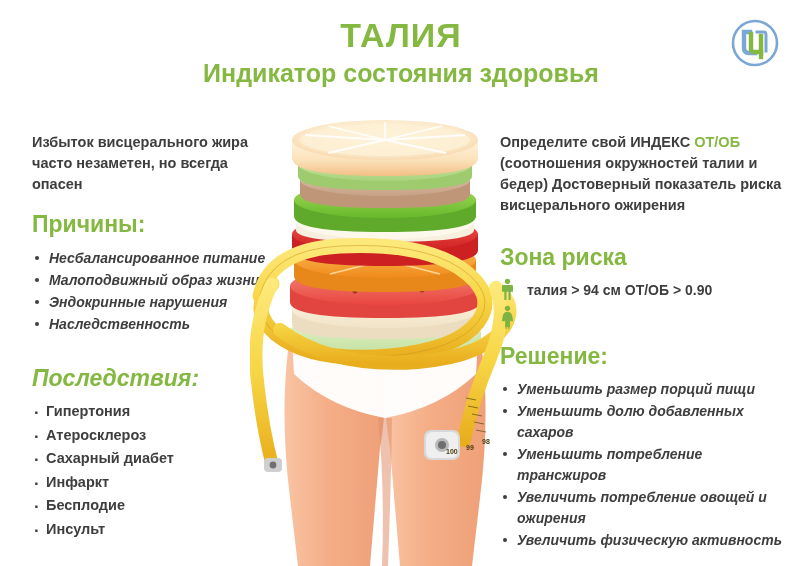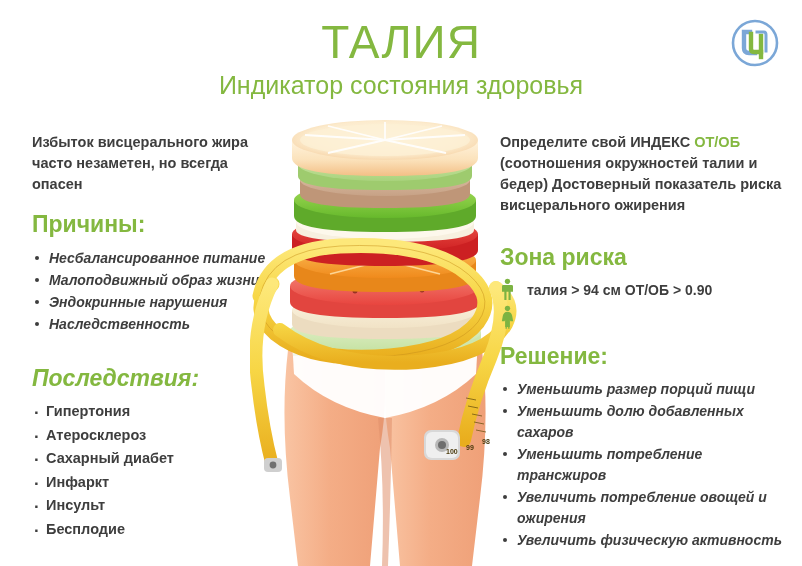--- a/index.html
+++ b/index.html
@@ -24,30 +24,30 @@
   
   .header {
     position: absolute;
     top: 0; left: 0;
     width: 802px;
     height: 120px;
     text-align: center;
   }
   .title {
     margin-top: 18px;
-    font-size: 46px;
-    font-weight: normal;
+    font-size: 34px;
+    font-weight: bold;
     letter-spacing: 1px;
     color: #84b840;
     line-height: 1.05;
   }
   .subtitle {
     margin-top: 6px;
     font-size: 25px;
-    font-weight: normal;
+    font-weight: bold;
     color: #84b840;
     line-height: 1.1;
   }
 
   
   .logo {
     position: absolute;
     top: 18px;
     right: 22px;
     width: 50px;
@@ -190,22 +190,22 @@
       <li>Эндокринные нарушения</li>
       <li>Наследственность</li>
     </ul>
 
     <div class="sec-head consequences">Последствия:</div>
     <ul class="dots">
       <li>Гипертония</li>
       <li>Атеросклероз</li>
       <li>Сахарный диабет</li>
       <li>Инфаркт</li>
+      <li>Бесплодие</li>
       <li>Инсульт</li>
-      <li>Бесплодие</li>
     </ul>
   </div>
 
   <div class="illustration">
     <svg viewBox="0 0 270 448" width="270" height="448">
       <defs>
         <linearGradient id="gGrape" x1="0" y1="0" x2="0" y2="1">
           <stop offset="0%" stop-color="#fff3dd"></stop>
             <stop offset="55%" stop-color="#fbe2bb"></stop>
             <stop offset="100%" stop-color="#f3bf86"></stop>

